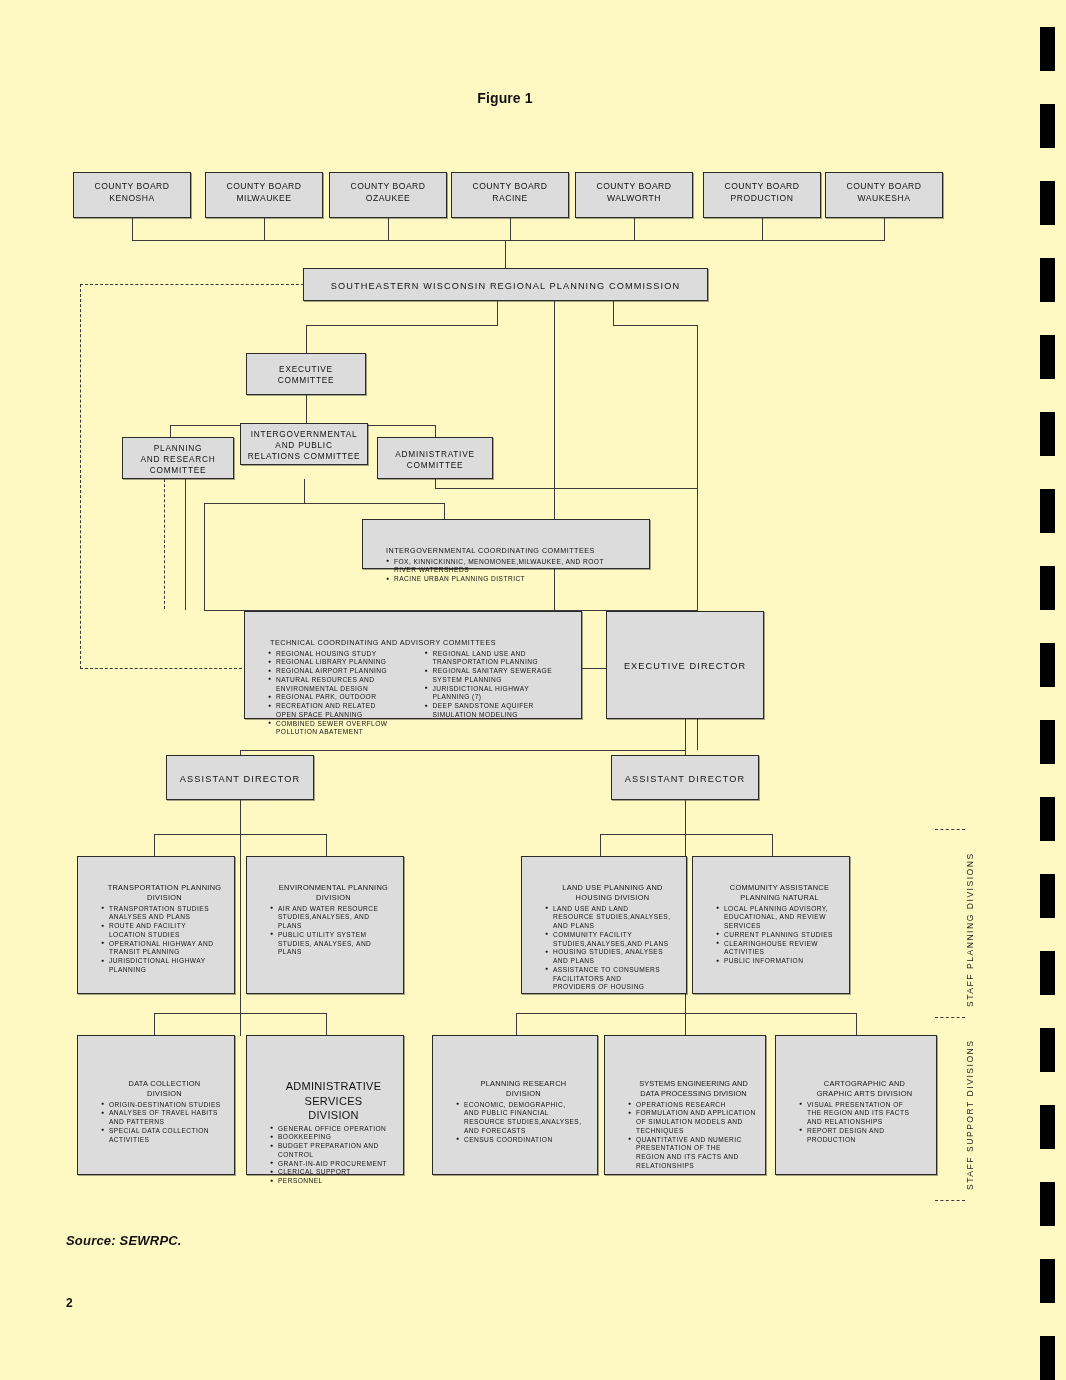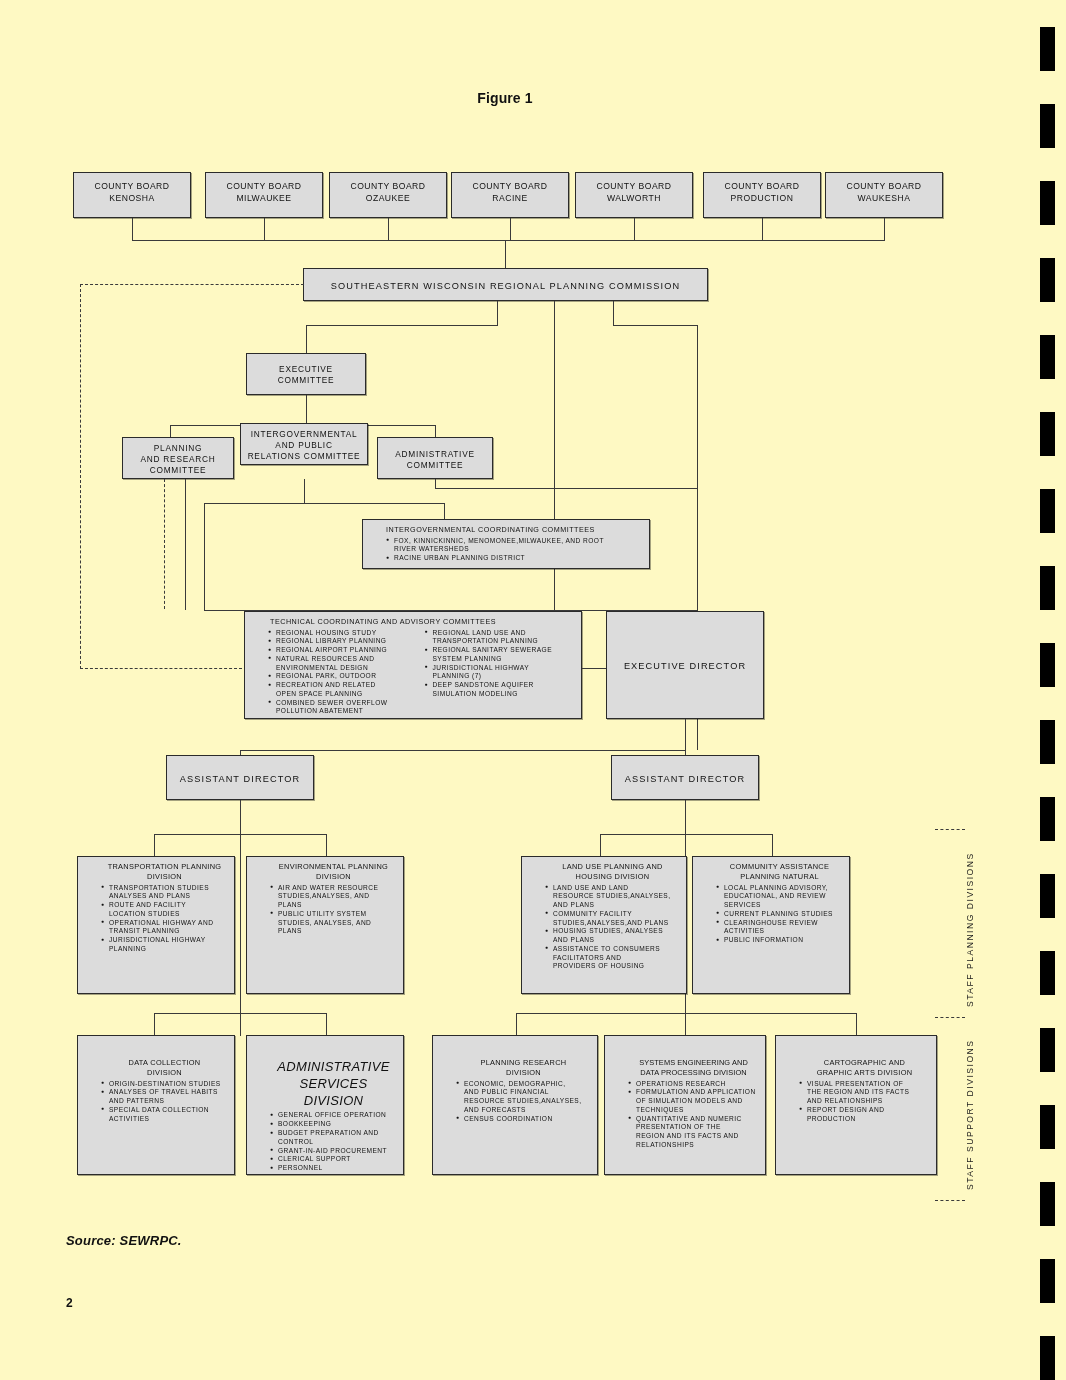--- a/index.html
+++ b/index.html
@@ -79,21 +79,21 @@
   ul.items li::before {
     content: "\25CF";
     position: absolute;
     left: 0; top: -0.5px;
     font-size: 5.2px;
   }
   ul.items li.cont {
     padding-left: 8px;
   }
   ul.items li.cont::before { content: ""; }
-  .pad { padding: 5px 6px 4px 23px; }
+  .pad { padding: 5px 6px 4px 23px; margin-top: 21px; }
   .two-col {
     display: flex;
     gap: 6px;
   }
   .two-col > ul { flex: 1 1 0; }
   
   .ln {
     position: absolute;
     background: #3a3a3a;
   }
@@ -408,21 +408,21 @@
         <li>ANALYSES OF  TRAVEL HABITS</li>
         <li class="cont">AND PATTERNS</li>
         <li>SPECIAL  DATA COLLECTION</li>
         <li class="cont">ACTIVITIES</li>
       </ul>
     </div>
   </div>
 
   <div class="box" style="left:246px;top:1035px;width:158px;height:140px;">
     <div class="pad" style="padding-top:22px;">
-      <div class="box-title" style="font-size:13px;letter-spacing:0.3px;white-space:pre-line;font-style:italic;">ADMINISTRATIVE  SERVICES
+      <div class="box-title" style="font-size:11px;letter-spacing:0.3px;white-space:pre-line;">ADMINISTRATIVE  SERVICES
 DIVISION</div>
       <ul class="items">
         <li>GENERAL OFFICE OPERATION</li>
         <li>BOOKKEEPING</li>
         <li>BUDGET PREPARATION  AND</li>
         <li class="cont">CONTROL</li>
         <li>GRANT-IN-AID PROCUREMENT</li>
         <li>CLERICAL  SUPPORT</li>
         <li>PERSONNEL</li>
       </ul>

